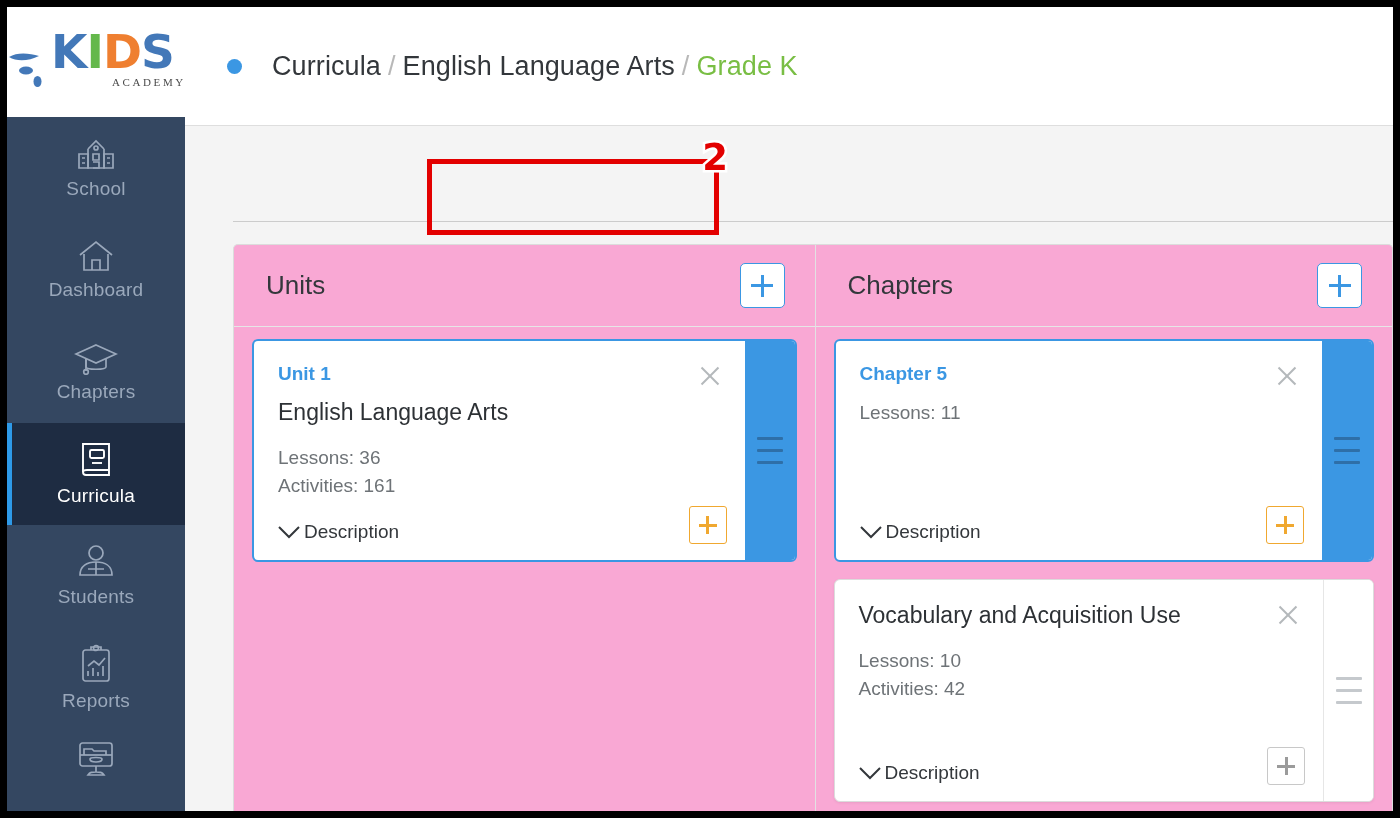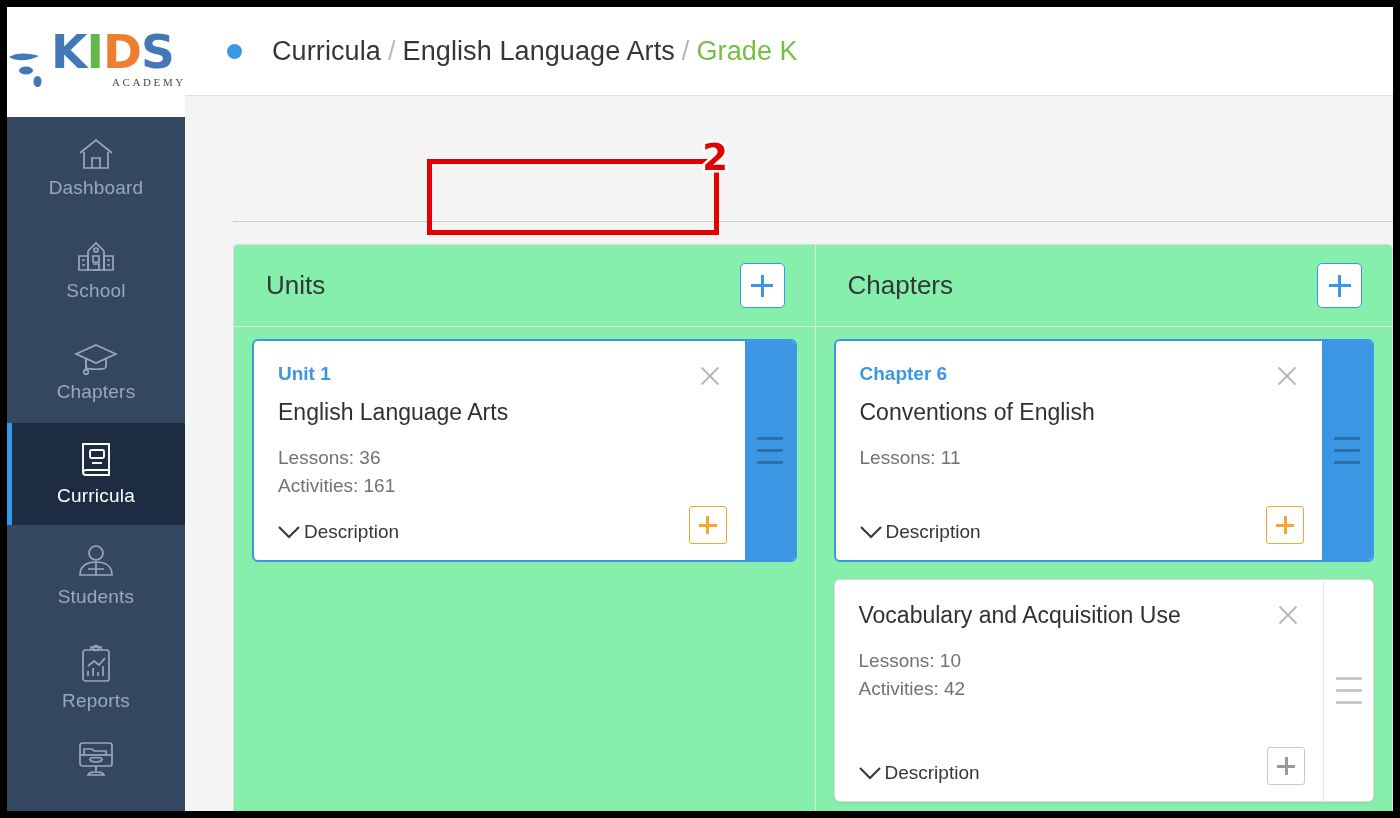--- a/index.html
+++ b/index.html
@@ -61,21 +61,21 @@
   .nav-item.active { background:#1e2c42; color:#ffffff; }
   .nav-item.active svg { stroke:#ffffff; stroke-width:1.9; }
   .nav-item.active::before {
     content:""; position:absolute; left:0; top:0;
     width:5px; height:100%; background:#2e9ae8;
   }
 
   
   #header {
     position:absolute; left:178px; top:0;
-    width:1208px; height:89px;
+    width:1208px; height:119px;
     background:#ffffff;
     border-bottom:1px solid #dedede;
     display:flex; align-items:center;
   }
   #breadcrumb { display:flex; align-items:center; padding-left:42px; }
   .bc-dot {
     width:15px; height:15px; border-radius:50%;
     background:#3b97e3; margin-right:30px;
   }
   .bc-text { font-size:27px; color:#33373b; letter-spacing:.1px; }
@@ -121,21 +121,21 @@
     font-size:37px; font-weight:bold; color:#e30000;
     -webkit-text-stroke:5px #ffffff;
     paint-order:stroke fill;
   }
   #annot-badge span { position:relative; }
 
   
   #content-card {
     position:absolute; left:226px; top:237px;
     width:1160px; height:567px;
-    background:#86efac;
+    background:#f9a8d4;
     border:1px solid #dcdcdc;
     border-bottom:none;
     border-radius:5px 5px 0 0;
     display:flex;
     overflow:hidden;
   }
   .panel { position:relative; height:100%; }
   .panel.left  { width:582px; border-right:1px solid #e2e2e2; }
   .panel.right { width:577px; }
   .panel-head {
@@ -240,40 +240,40 @@
           </svg>
         <svg class="splash sp3" viewBox="0 0 9 11">
             <ellipse cx="4.5" cy="5.5" rx="4" ry="5.5"></ellipse>
           </svg>
         <div class="logo-kids"><span class="k">K</span><span class="i">I</span><span class="d">D</span><span class="s">S</span></div>
         <div class="logo-academy">ACADEMY</div>
       </div>
     </div>
 
     <div class="nav-item">
-      <svg width="40" height="34" viewBox="0 0 40 34">
-        <path d="M4 16 L20 3 L36 16"></path>
-          <path d="M8 15 V31 H32 V15"></path>
-          <path d="M16 31 V21 H24 V31"></path>
-      </svg>
-      <span class="nav-label">Dashboard</span>
-    </div>
-
-    <div class="nav-item">
       <svg width="42" height="36" viewBox="0 0 42 36">
         <path d="M13 13 L21 5 L29 13"></path>
           <path d="M13 13 V32 H29 V13"></path>
         <circle cx="21" cy="12" r="2"></circle>
         <path d="M18 18 H24 V24 H18Z"></path>
           <path d="M18 26 H24 V32 H18"></path>
         <path d="M4 18 H13 V32 H4Z"></path>
           <path d="M29 18 H38 V32 H29Z"></path>
         <path d="M7 22 H10 M7 27 H10 M32 22 H35 M32 27 H35"></path>
       </svg>
       <span class="nav-label">School</span>
+    </div>
+
+    <div class="nav-item">
+      <svg width="40" height="34" viewBox="0 0 40 34">
+        <path d="M4 16 L20 3 L36 16"></path>
+          <path d="M8 15 V31 H32 V15"></path>
+          <path d="M16 31 V21 H24 V31"></path>
+      </svg>
+      <span class="nav-label">Dashboard</span>
     </div>
 
     <div class="nav-item">
       <svg width="44" height="34" viewBox="0 0 44 34">
         <path d="M22 4 L42 13 L22 22 L2 13 Z"></path>
         <path d="M12 17 V26 C12 29 32 29 32 26 V17"></path>
         <path d="M12 17 L12 30"></path>
           <circle cx="12" cy="31" r="2.3"></circle>
       </svg>
       <span class="nav-label">Chapters</span>
@@ -378,22 +378,21 @@
       <div class="panel-head">
         <div class="panel-title">Chapters</div>
         <div class="add-btn-outline">
           <span class="plus-blue"></span>
         </div>
       </div>
       <div class="panel-body">
 
         <div class="item-card selected">
           <div class="card-main">
-            <div class="card-kicker">Chapter 6</div>
-            <div class="card-title">Conventions of English</div>
+            <div class="card-kicker">Chapter 5</div>
             <div class="card-stat">Lessons: 11</div>
             <div class="card-close"></div>
             <div class="card-desc">
               <svg class="chev" width="22" height="13" viewBox="0 0 22 13">
                   <path d="M1 1 L11 11 L21 1" fill="none" stroke="#33373b" stroke-width="2"></path>
                 </svg>
               <span>Description</span>
             </div>
             <div class="card-add orange">
               <span class="plus-sm"></span>

